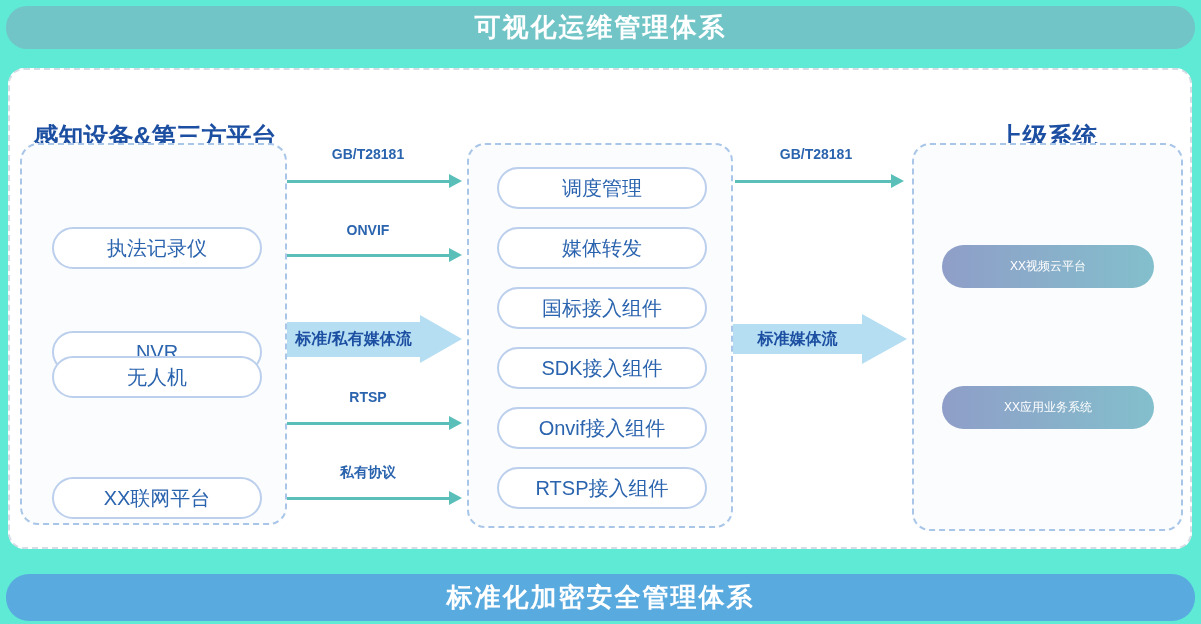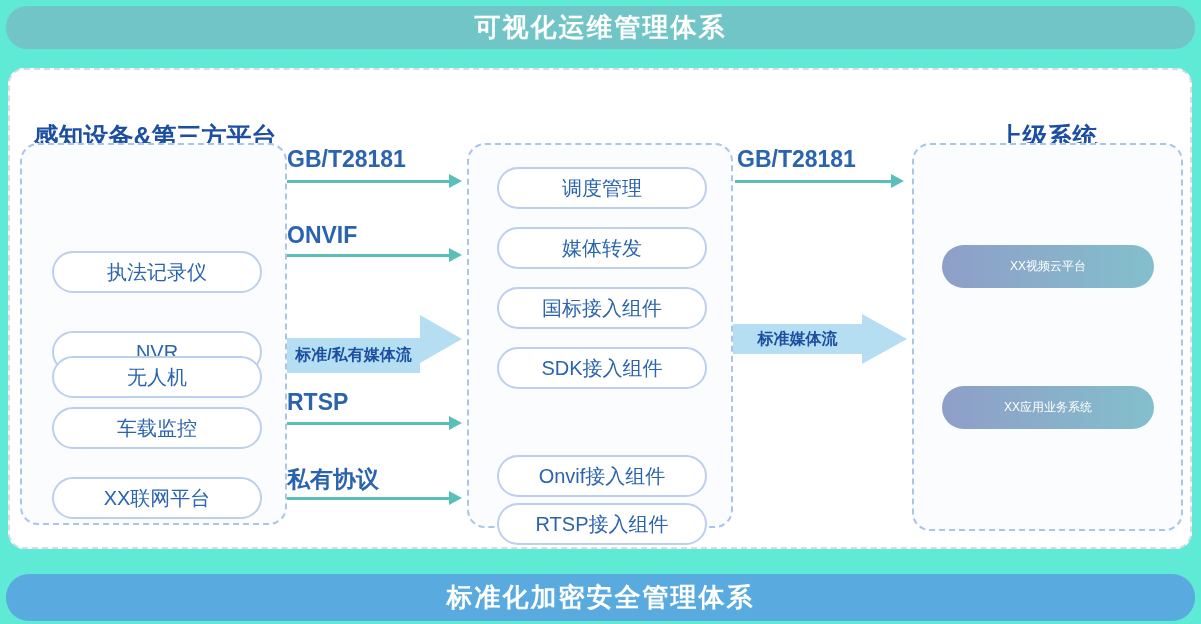--- a/index.html
+++ b/index.html
@@ -29,21 +29,21 @@
     position:absolute;width:206px;height:38px;border:2px solid var(--pill-border);
     border-radius:21px;background:#fff;color:var(--pill-text);font-size:20px;
     display:flex;align-items:center;justify-content:center;font-weight:500;
   }
   .gpill{
     position:absolute;width:212px;height:43px;border-radius:22px;
     background:linear-gradient(90deg,var(--gradient-start),var(--gradient-end));
     color:#fff;font-size:12px;display:flex;align-items:center;justify-content:center;
   }
   .flow-label{
-    position:absolute;text-align:left;font-size:23px;font-weight:600;color:var(--pill-text);
+    position:absolute;text-align:center;font-size:14px;font-weight:600;color:var(--pill-text);
   }
   .thin-line{position:absolute;height:3px;background:var(--arrow);}
   .thin-head{
     position:absolute;width:0;height:0;
     border-top:7px solid transparent;border-bottom:7px solid transparent;
     border-left:13px solid var(--arrow);
   }
   .thick-body{
     position:absolute;background:var(--thick-arrow);
     display:flex;align-items:center;justify-content:center;
@@ -63,47 +63,46 @@
   <div class="banner banner-top">
     <span>可视化运维管理体系</span>
   </div>
 
   <div class="panel"></div>
 
   <div class="col-title" style="left:20px;width:270px;">感知设备&amp;第三方平台</div>
   <div class="col-title" style="left:912px;width:271px;">上级系统</div>
 
   <div class="dash-box" style="left:20px;width:263px;height:378px;"></div>
-  <div class="pill" style="left:52px;top:227px;margin-top:24px;">执法记录仪</div>
+  <div class="pill" style="left:52px;top:227px;">执法记录仪</div>
   <div class="pill" style="left:52px;top:287px;margin-top:44px;">NVR</div>
   <div class="pill" style="left:52px;top:347px;margin-top:9px;">无人机</div>
-  <div class="pill" style="left:52px;top:407px;">车载监控</div>
   <div class="pill" style="left:52px;top:467px;margin-top:10px;">XX联网平台</div>
 
   <div class="dash-box" style="left:467px;width:262px;height:381px;"></div>
   <div class="pill" style="left:497px;top:167px;">调度管理</div>
   <div class="pill" style="left:497px;top:227px;">媒体转发</div>
   <div class="pill" style="left:497px;top:287px;">国标接入组件</div>
   <div class="pill" style="left:497px;top:347px;">SDK接入组件</div>
-  <div class="pill" style="left:497px;top:407px;margin-top:48px;">Onvif接入组件</div>
-  <div class="pill" style="left:497px;top:467px;margin-top:36px;">RTSP接入组件</div>
+  <div class="pill" style="left:497px;top:407px;">Onvif接入组件</div>
+  <div class="pill" style="left:497px;top:467px;">RTSP接入组件</div>
 
   <div class="dash-box" style="left:912px;width:267px;height:384px;"></div>
   <div class="gpill" style="left:942px;top:245px;">XX视频云平台</div>
   <div class="gpill" style="left:942px;top:386px;">XX应用业务系统</div>
 
   <div class="flow-label" style="left:287px;top:146px;width:162px;">GB/T28181</div>
   <div class="thin-line" style="left:287px;top:180px;width:162px;"></div>
   <div class="thin-head" style="left:449px;top:174px;"></div>
 
   <div class="flow-label" style="left:287px;top:222px;width:162px;">ONVIF</div>
   <div class="thin-line" style="left:287px;top:254px;width:162px;"></div>
   <div class="thin-head" style="left:449px;top:248px;"></div>
 
-  <div class="thick-body" style="left:287px;top:322px;width:133px;height:35px;margin-top:16px;">
+  <div class="thick-body" style="left:287px;top:322px;width:133px;height:35px;">
     <span>标准/私有媒体流</span>
   </div>
   <div class="thick-head" style="left:420px;top:315px;"></div>
 
   <div class="flow-label" style="left:287px;top:389px;width:162px;">RTSP</div>
   <div class="thin-line" style="left:287px;top:422px;width:162px;"></div>
   <div class="thin-head" style="left:449px;top:416px;"></div>
 
   <div class="flow-label" style="left:287px;top:464px;width:162px;">私有协议</div>
   <div class="thin-line" style="left:287px;top:497px;width:162px;"></div>

